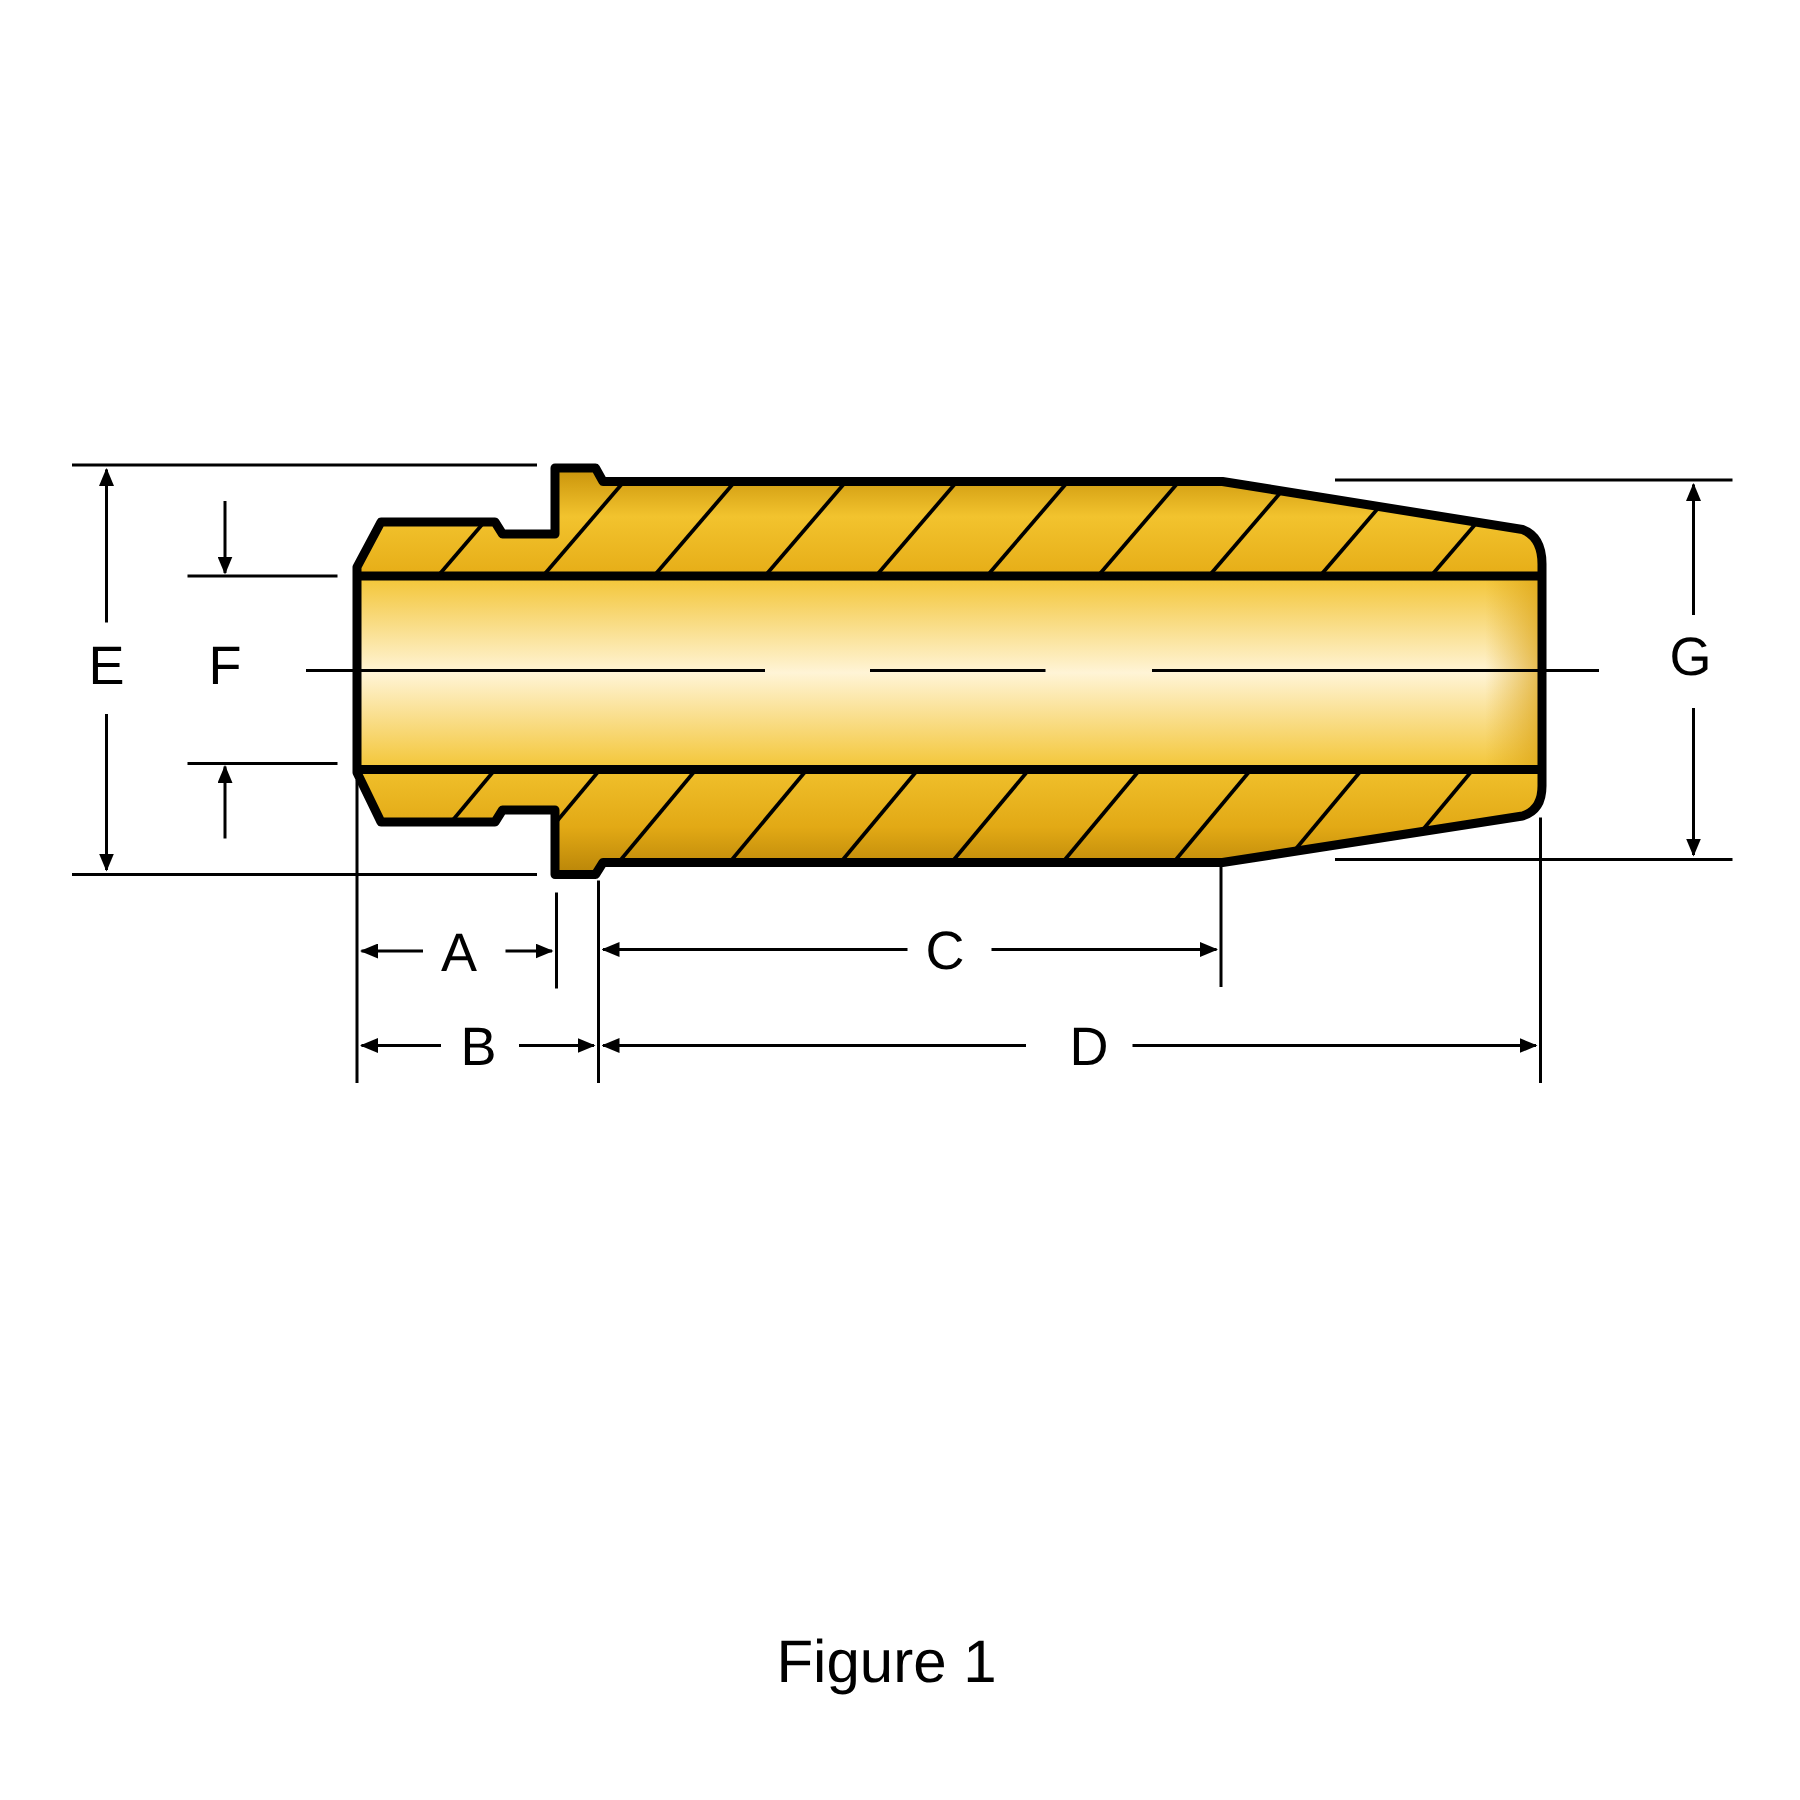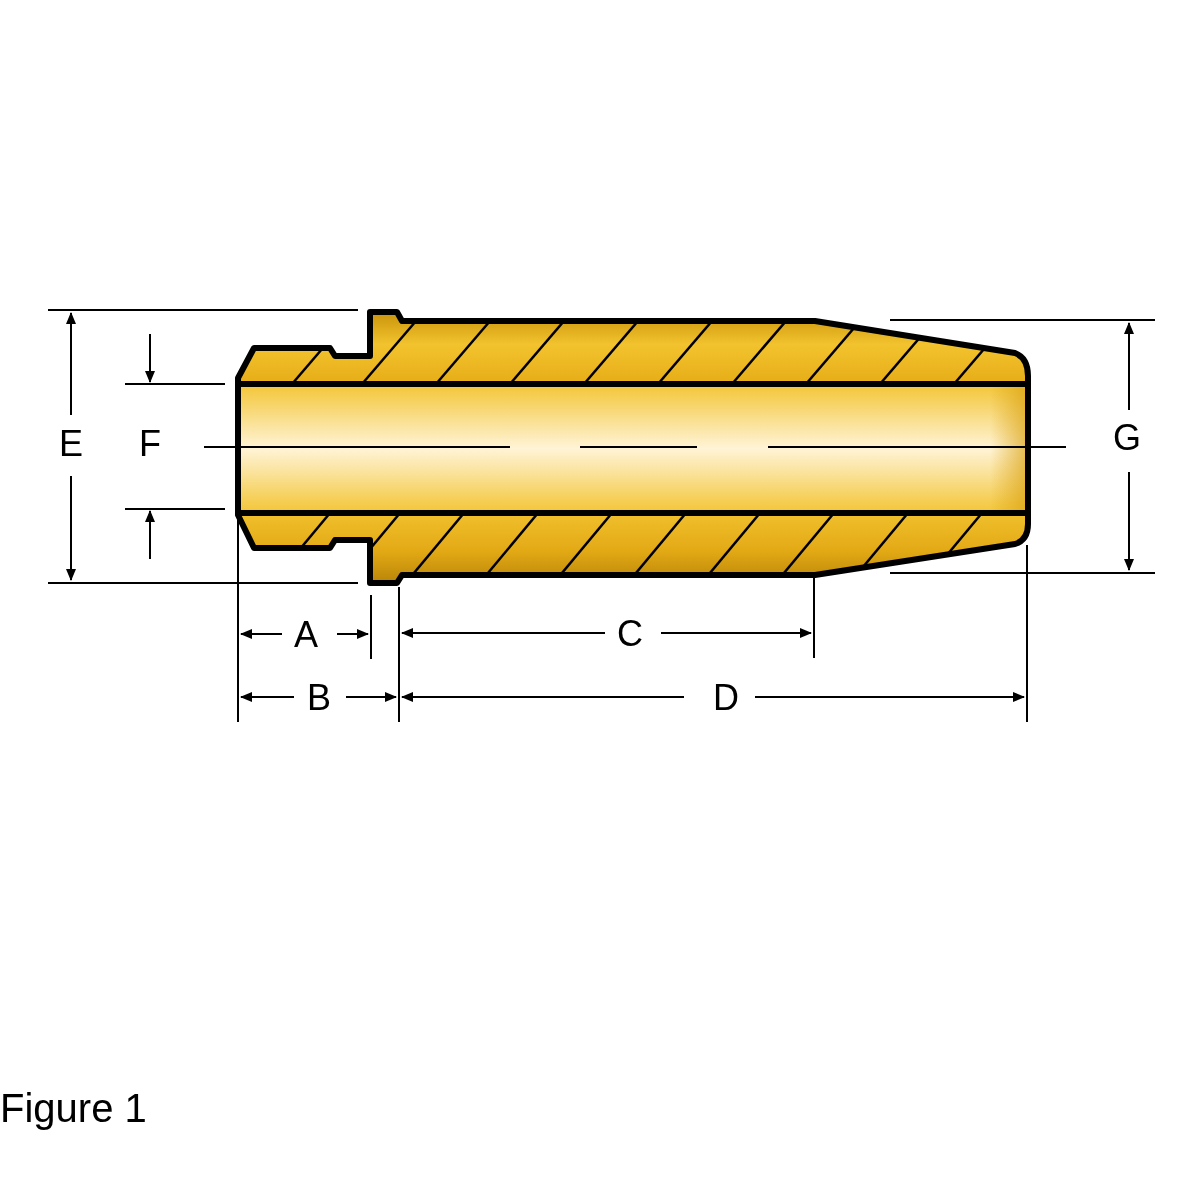--- a/index.html
+++ b/index.html
@@ -1,21 +1,21 @@
 <!DOCTYPE html>
 <html><head>
 <meta charset="utf-8">
 <style>
   html, body { margin: 0; padding: 0; background: #ffffff; }
   body { width: 1200px; height: 1200px; position: relative; overflow: hidden; font-family: "Liberation Sans", sans-serif; }
   #canvas { position: absolute; left: 0; top: 0; }
   .dim-label { font-family: "Liberation Sans", sans-serif; font-size: 36px; fill: #000; }
   .caption {
     position: absolute; left: 0; width: 1182px; top: 1086px;
-    text-align: left; font-family: "Liberation Sans", sans-serif;
+    text-align: center; font-family: "Liberation Sans", sans-serif;
     font-size: 40px; color: #000;
   }
 </style>
 </head>
 <body>
 
 <svg id="canvas" width="1200" height="1200" viewBox="0 0 1200 1200">
   <defs>
     <linearGradient id="wallGradTop" x1="0" y1="0" x2="0" y2="1">
       <stop offset="0" stop-color="#c9930a"></stop>

